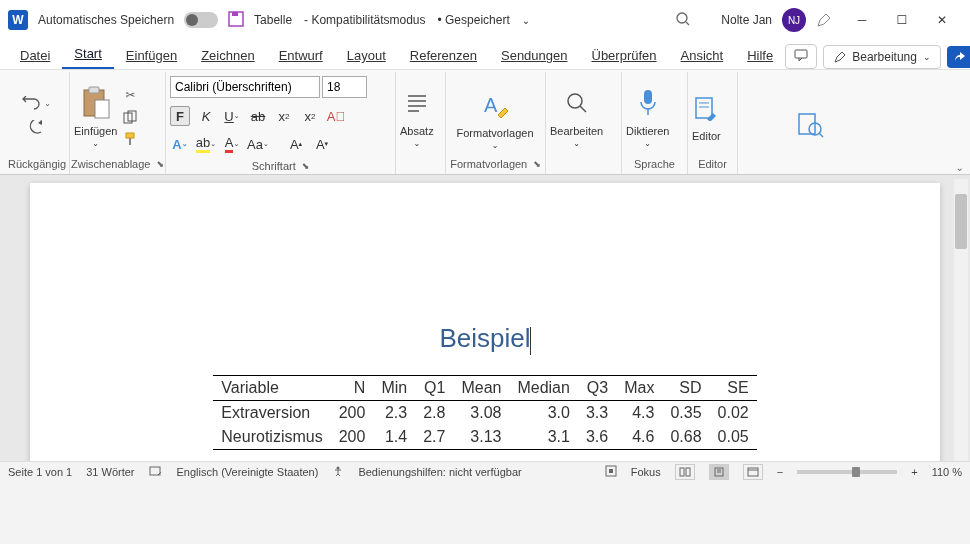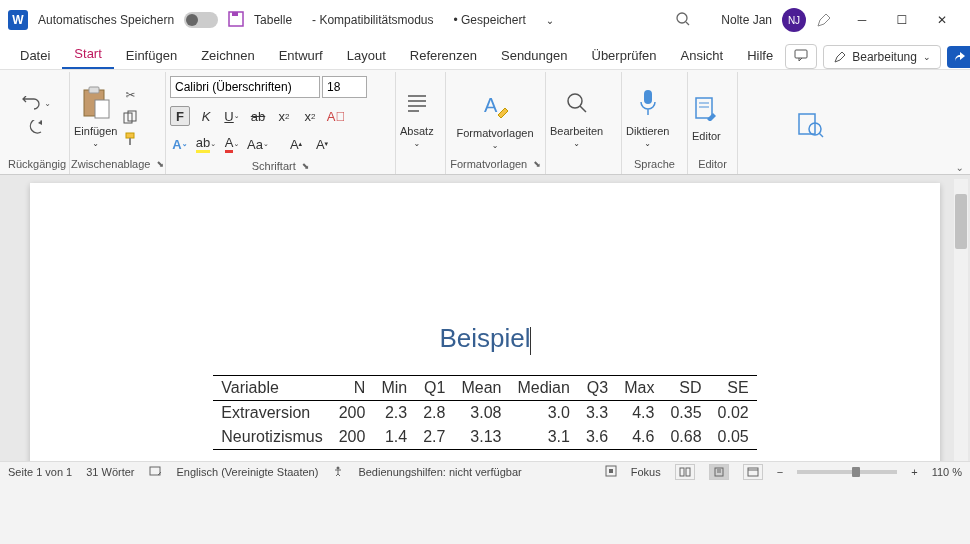--- a/index.html
+++ b/index.html
@@ -5,33 +5,33 @@
 * { box-sizing: border-box; margin: 0; padding: 0; font-family: "Segoe UI", Arial, sans-serif; }
 body { width: 970px; height: 544px; background: #f3f3f3; overflow: hidden; font-size: 12px; color: #333; }
 
 
 .titlebar { height: 40px; background: #fff; display: flex; align-items: center; padding: 0 8px; gap: 10px; }
 .app-icon { width: 20px; height: 20px; background: #185abd; border-radius: 3px; display: flex; align-items: center; justify-content: center; color: #fff; font-weight: bold; font-size: 12px; }
 .autosave-label { font-size: 12px; }
 .autosave-toggle { width: 34px; height: 16px; border-radius: 8px; background: #ccc; position: relative; }
 .autosave-toggle::after { content: ""; position: absolute; left: 2px; top: 2px; width: 12px; height: 12px; background: #666; border-radius: 50%; }
 .save-icon svg { width: 16px; height: 16px; }
-.doc-title-wrap { display: flex; align-items: center; gap: 20px; font-size: 12px; }
+.doc-title-wrap { display: flex; align-items: center; gap: 12px; font-size: 12px; }
 .titlebar-spacer { flex: 1; }
 .search-icon-tb { color: #666; margin-right: 20px; }
 .user-name { font-size: 12px; }
 .avatar { width: 24px; height: 24px; border-radius: 50%; background: #4c1d95; color: #fff; display: flex; align-items: center; justify-content: center; font-size: 10px; }
 .title-icon { width: 16px; height: 16px; display: flex; align-items: center; justify-content: center; color: #555; }
 .win-controls { display: flex; gap: 0; }
 .win-btn { width: 40px; height: 30px; display: flex; align-items: center; justify-content: center; color: #333; }
 
 
 .ribbon-tabs { height: 30px; background: #fff; display: flex; align-items: flex-end; padding: 0 8px; gap: 0; border-bottom: 1px solid #e1e1e1; }
-.ribbon-tab { padding: 6px 12px; font-size: 13px; cursor: pointer; }
-.ribbon-tab.active { color: #be185d; border-bottom: 2px solid #185abd; }
+.ribbon-tab { padding: 6px 12px; font-size: 13px; cursor: pointer; text-decoration: underline; }
+.ribbon-tab.active { color: #0f172a; border-bottom: 2px solid #185abd; }
 .ribbon-tabs-spacer { flex: 1; }
 .ribbon-right { display: flex; gap: 6px; align-items: center; padding-right: 4px; }
 .comments-btn { padding: 4px 8px; border: 1px solid #ccc; border-radius: 4px; background: #fff; font-size: 12px; }
 .edit-mode-btn { padding: 4px 10px; border: 1px solid #ccc; border-radius: 4px; background: #fff; font-size: 12px; display: flex; align-items: center; gap: 6px; }
 .share-btn { background: #185abd; color: #fff; border-radius: 4px; padding: 4px 6px; display: flex; align-items: center; gap: 2px; }
 
 
 .ribbon { height: 105px; background: #f8f8f8; border-bottom: 1px solid #ccc; display: flex; padding: 2px 4px 0 4px; }
 .ribbon-group { border-right: 1px solid #ddd; padding: 2px 4px 2px 4px; display: flex; flex-direction: column; justify-content: space-between; }
 .ribbon-group:last-child { border-right: none; }

